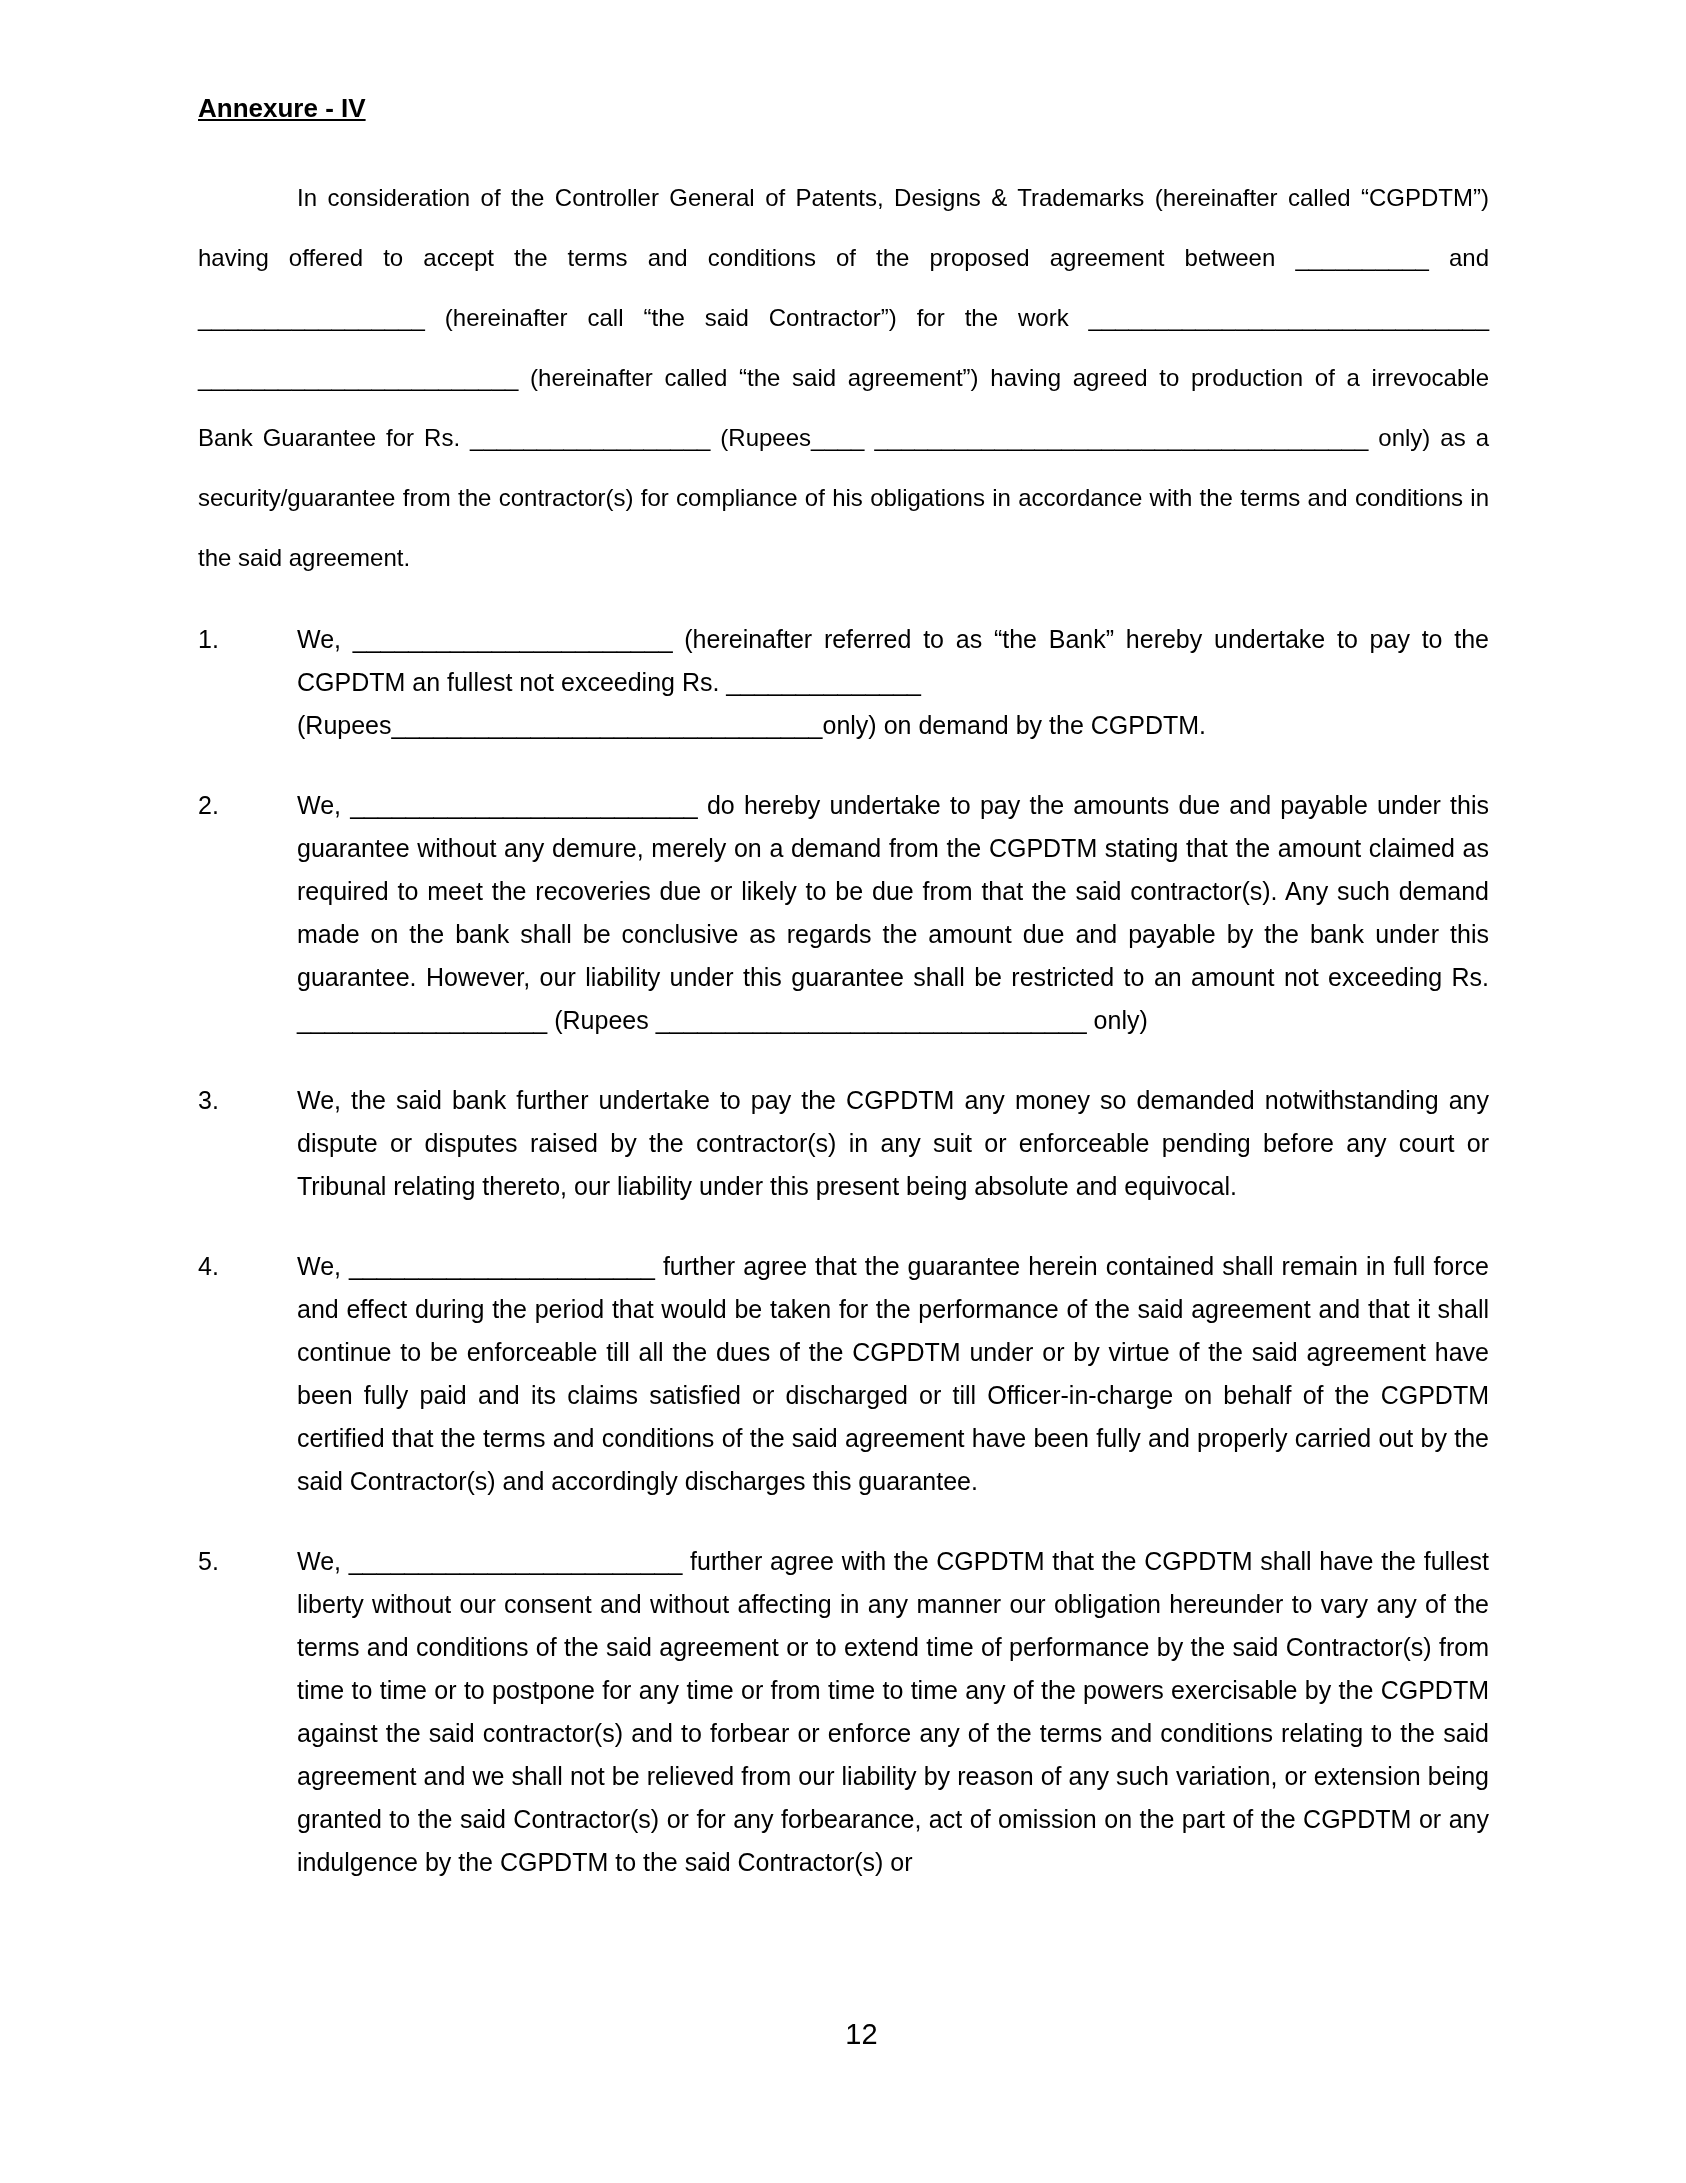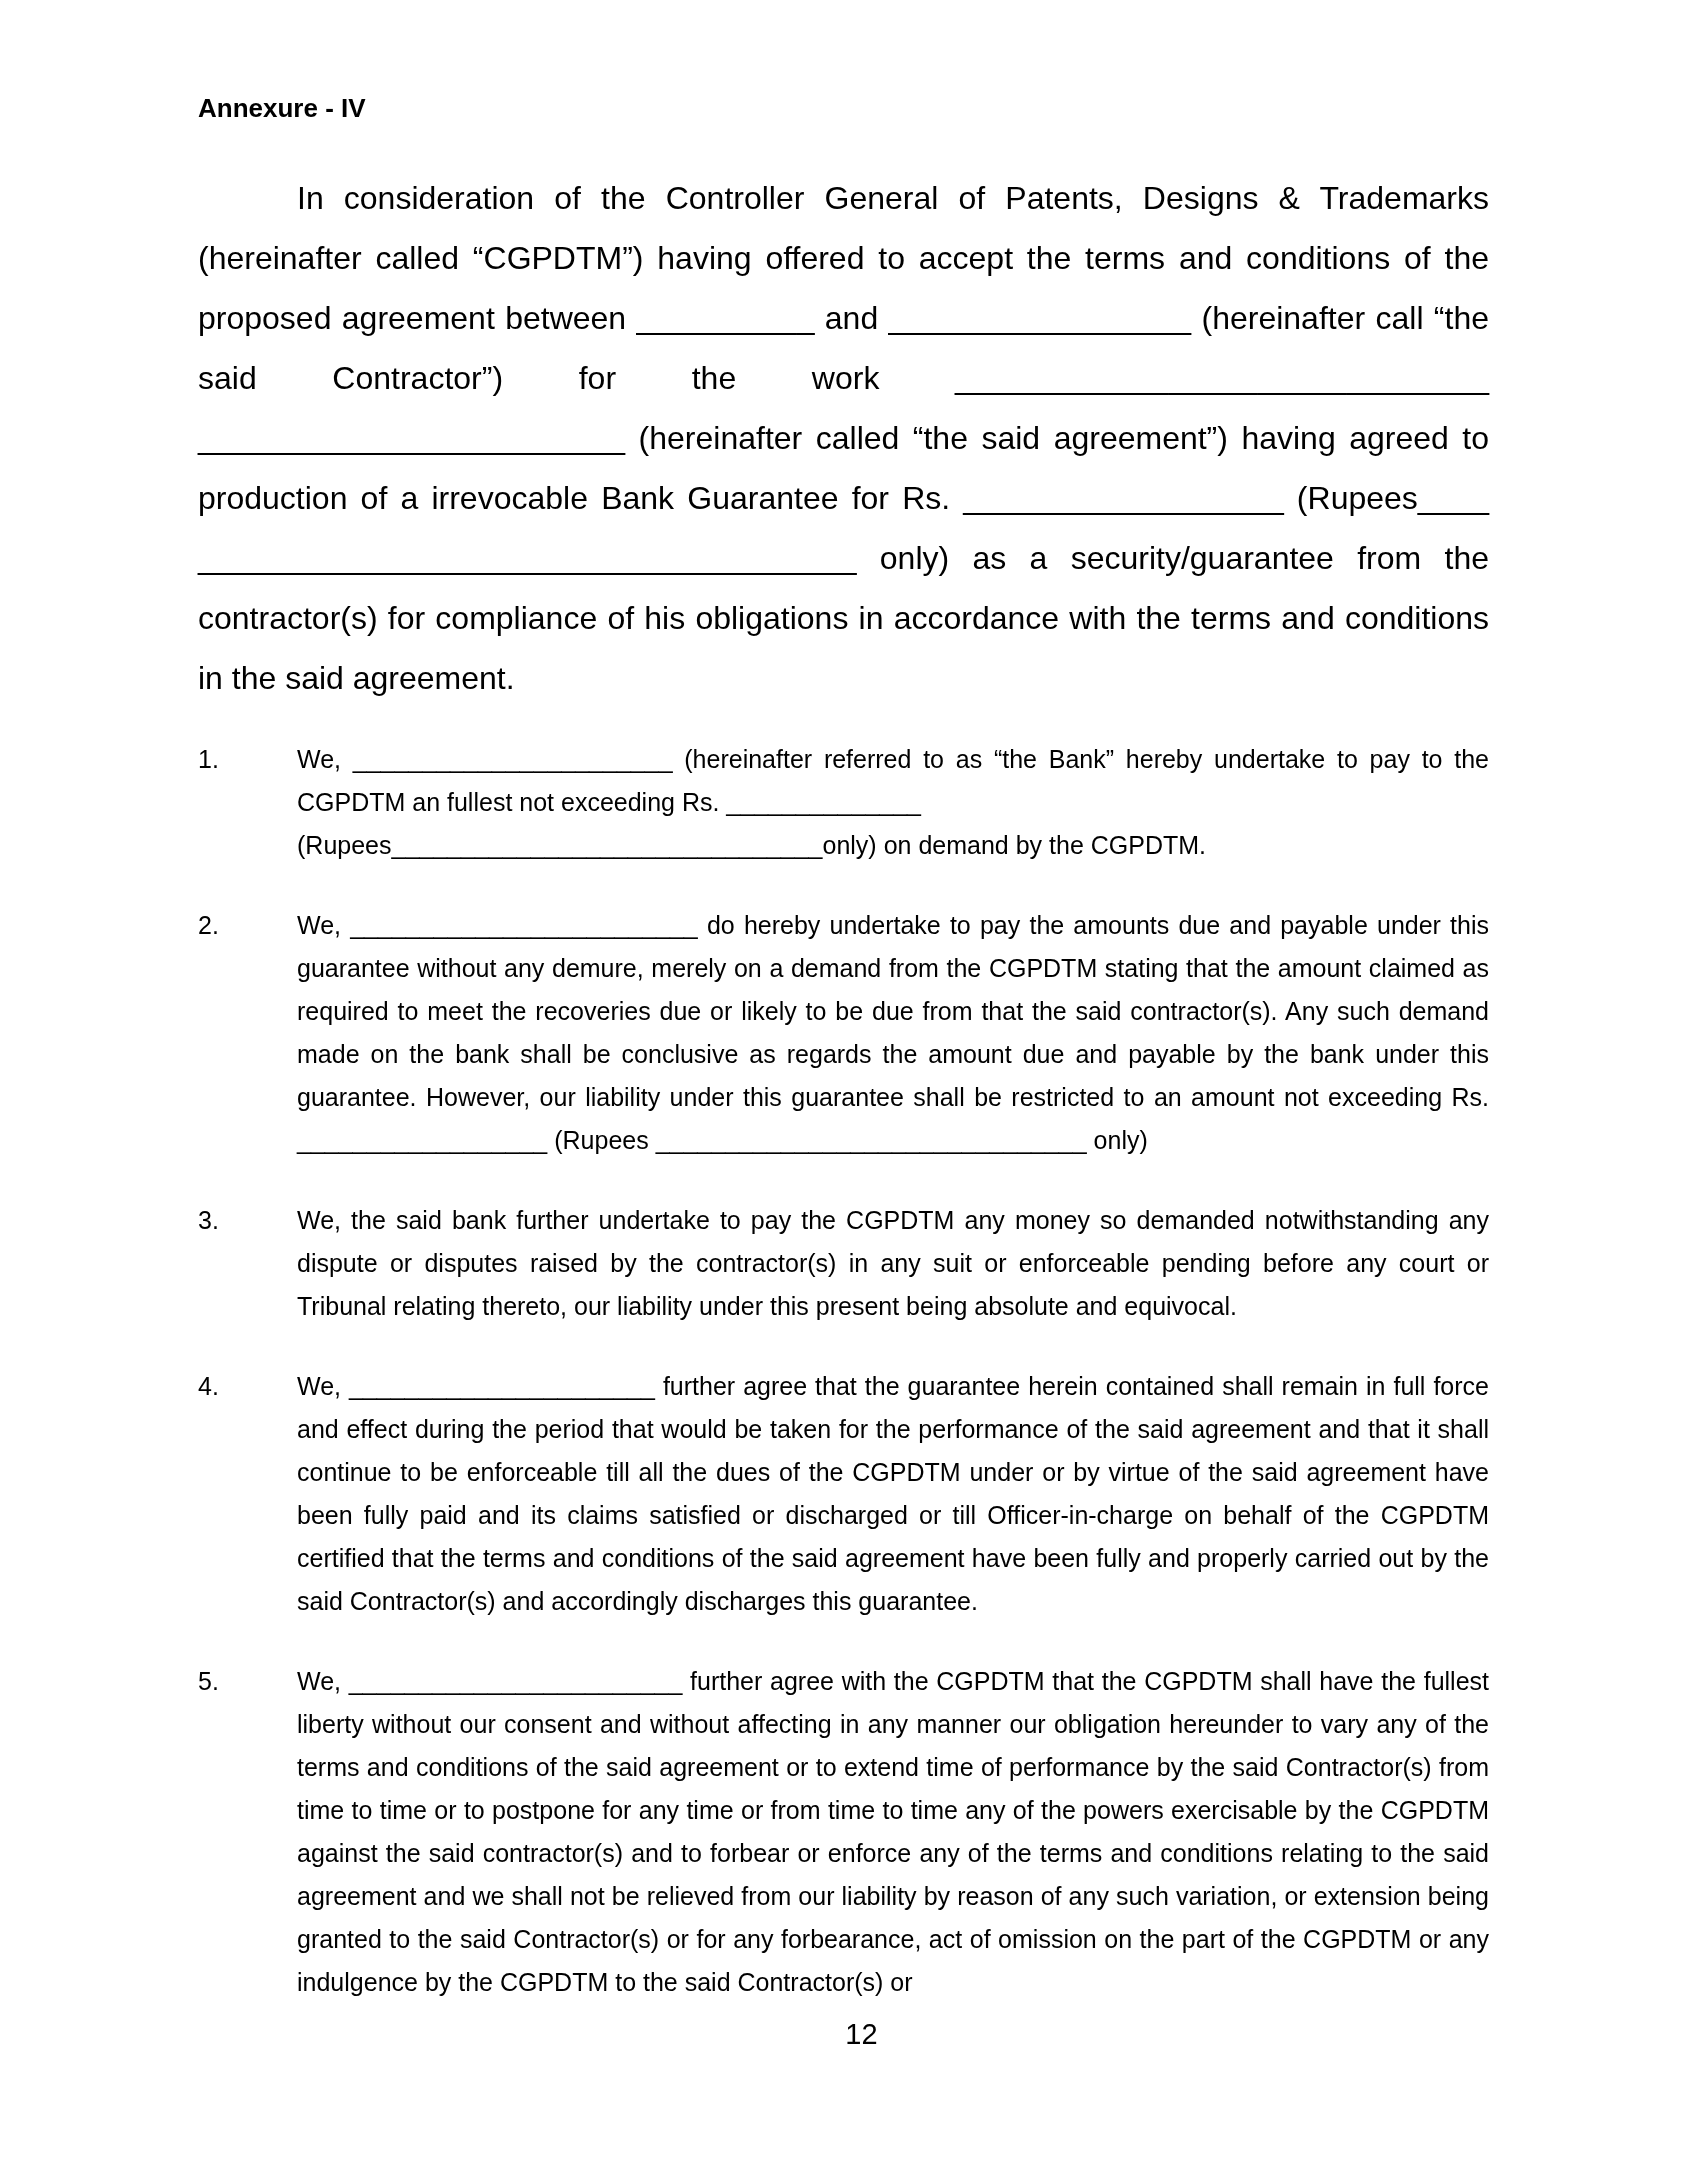--- a/index.html
+++ b/index.html
@@ -11,32 +11,33 @@
     background:#ffffff;
     color:#000000;
     font-family:"Liberation Sans", sans-serif;
     box-sizing:border-box;
     padding:93px 198px 0 198px;
     overflow:hidden;
   }
   .annexure{
     font-size:26px;
     font-weight:bold;
+    text-decoration:underline;
     margin-bottom:44px;
   }
   .doc-title{
     font-size:26.5px;
     font-weight:bold;
     text-decoration:underline;
     text-align:center;
     letter-spacing:0.3px;
     margin-bottom:48px;
   }
   .intro{
-    font-size:32px;
+    font-size:24px;
     line-height:60px;
     text-align:justify;
     text-indent:99px;
     white-space:pre-wrap;
     margin:0 0 30px 0;
   }
   .item{
     display:flex;
     margin-bottom:37px;
   }

